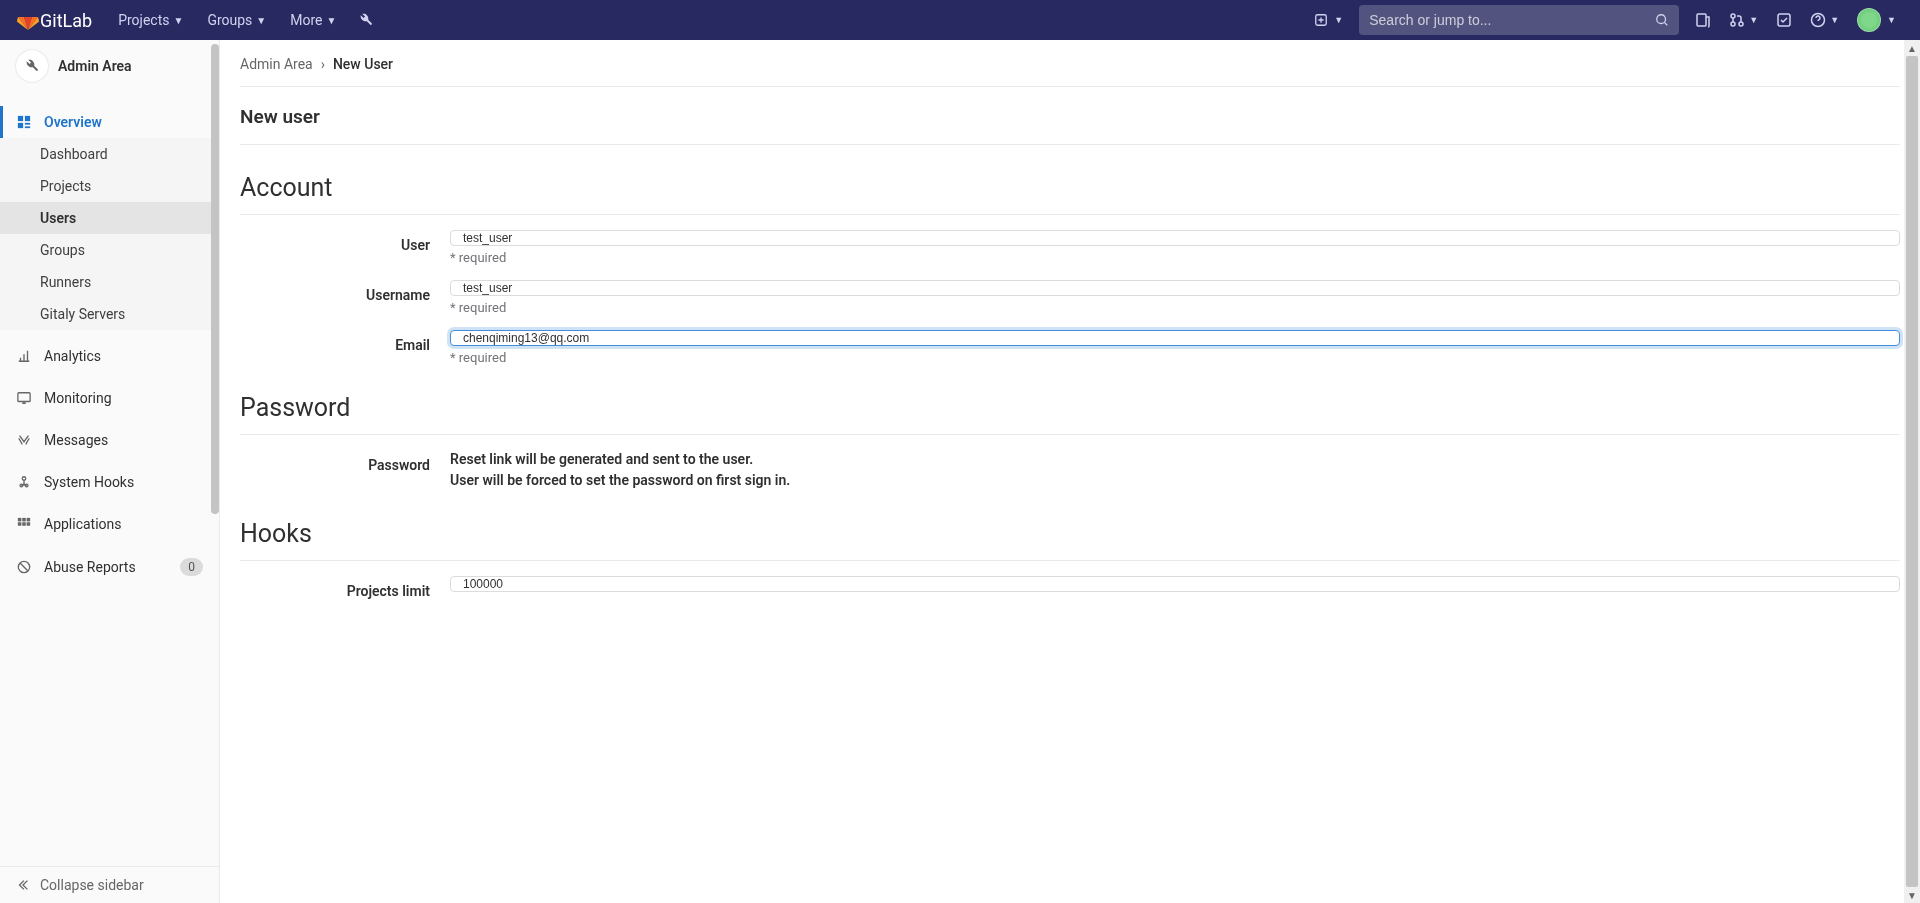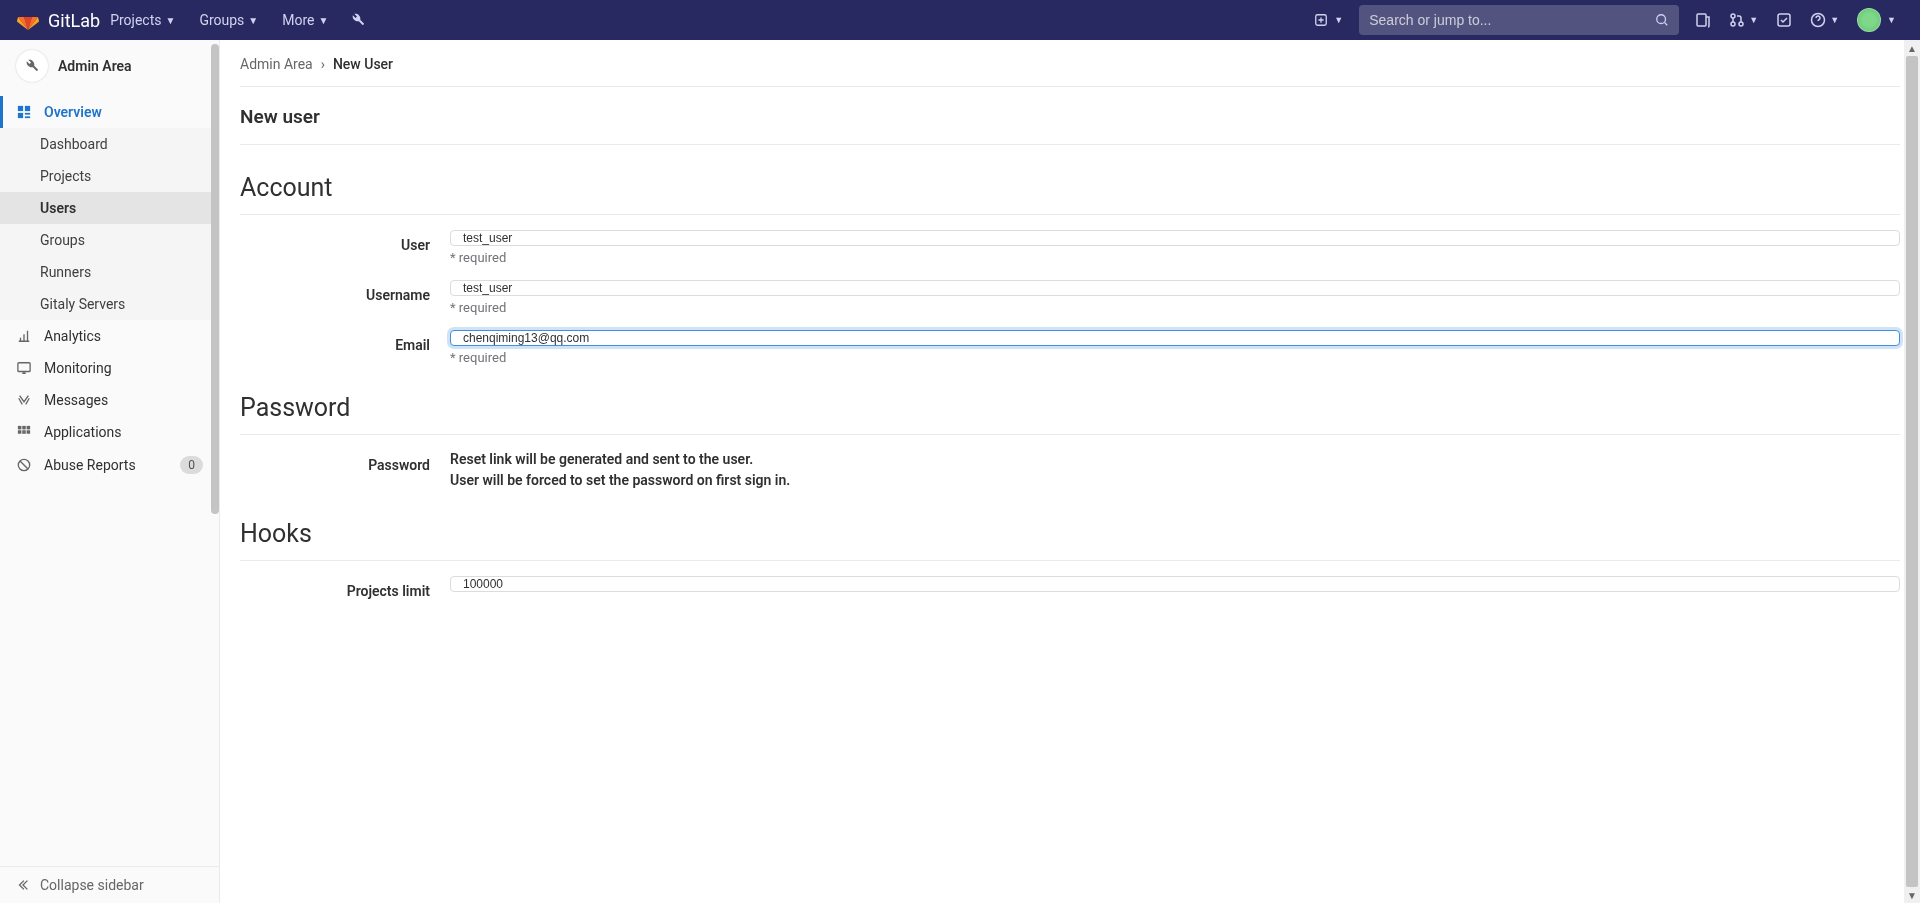--- a/index.html
+++ b/index.html
@@ -1,41 +1,41 @@
 <!DOCTYPE html>
 <html><head>
 <meta charset="utf-8">
 <style>
 * { margin: 0; padding: 0; box-sizing: border-box; }
 body { font-family: -apple-system, BlinkMacSystemFont, "Segoe UI", Roboto, sans-serif; font-size: 14px; color: #303030; background: #fff; overflow: hidden; }
 
 
 .header { background: #292961; height: 40px; display: flex; align-items: center; padding: 0 16px; color: #fff; }
-.logo-area { display: flex; align-items: center; gap: 8px; }
+.logo-area { display: flex; align-items: center; margin-right: 16px; }
 .logo-text { font-size: 18px; font-weight: 400; }
 .nav-menu { display: flex; align-items: center; gap: 4px; }
 .nav-item { display: flex; align-items: center; gap: 4px; padding: 6px 10px; color: #d1d1f0; cursor: pointer; border-radius: 4px; }
 .nav-item .chev { font-size: 10px; }
 .header-icon-btn { padding: 6px 8px; color: #d1d1f0; cursor: pointer; border-radius: 4px; display:flex; align-items:center; }
 .header-spacer { flex: 1; }
 .search-box { background: rgba(255,255,255,0.2); border-radius: 4px; width: 320px; height: 30px; display: flex; align-items: center; padding: 0 10px; margin: 0 8px; }
 .search-input { background: transparent; border: none; color: #f9a8d4; flex: 1; outline: none; font-size: 14px; }
 .search-input::placeholder { color: rgba(255,255,255,0.7); }
 .header-right { display: flex; align-items: center; gap: 2px; }
 .avatar-circle { width: 24px; height: 24px; border-radius: 50%; background: radial-gradient(circle, #7fd88a 40%, #5fc070 100%); border: 1px solid rgba(255,255,255,0.3); }
 
 
 .layout { display: flex; height: calc(100vh - 40px); }
 .sidebar { width: 220px; background: #fafafa; border-right: 1px solid #eaeaea; display: flex; flex-direction: column; position: relative; }
 .sidebar-scroll { flex:1; overflow-y:auto; }
 .sidebar-header { display: flex; align-items: center; gap: 10px; padding: 10px 16px; }
 .sidebar-header-icon { width: 32px; height: 32px; border-radius: 50%; background: #fff; display:flex; align-items:center; justify-content:center; box-shadow: 0 0 2px rgba(0,0,0,0.2); }
 .sidebar-header-title { font-weight: 600; color: #303030; }
 .sidebar-section { padding: 4px 0; }
-.sidebar-item { display: flex; align-items: center; gap: 12px; padding: 8px 16px; color: #303030; cursor: pointer; font-size: 14px; }
+.sidebar-item { display: flex; align-items: center; gap: 12px; padding: 8px 16px; color: #303030; cursor: pointer; font-size: 14px; margin-top: 10px; }
 .sidebar-item.top-level { font-weight: 400; }
 .sidebar-item.active-top { color: #1f75cb; border-left: 3px solid #1f75cb; padding-left: 13px; font-weight: 600; background:#fafafa; }
 .sidebar-subitems { background: #f5f5f5; }
 .sidebar-subitem { padding: 8px 16px 8px 40px; color: #404040; cursor: pointer; font-size: 14px; }
 .sidebar-subitem.active { background: #e4e4e4; font-weight: 600; color: #303030; }
 .sidebar-item .badge { margin-left: auto; background: #dbdbdb; color: #525252; border-radius: 10px; padding: 0 8px; font-size: 12px; line-height:18px; }
 .sidebar-footer { border-top: 1px solid #eaeaea; padding: 10px 16px; display: flex; align-items: center; gap: 10px; cursor: pointer; color: #666; }
 .sb-icon { width: 16px; display:inline-flex; justify-content:center; }
 .sidebar-scrollbar-track { position:absolute; right:0; top:0; width:10px; height:100%; background:transparent; }
 .sidebar-scrollbar-thumb { position:absolute; right:0; top:4px; width:8px; height:470px; background:#c4c4c4; border-radius:4px; }
@@ -209,20 +209,31 @@
 
         <div class="sidebar-item top-level">
           <span class="sb-icon">
             <svg width="14" height="14" viewBox="0 0 16 16" fill="none" stroke="#666" stroke-width="1.5">
                 <path d="M3 3l5 7 5-7M2 6l4 7M14 6l-4 7"></path>
               </svg>
           </span>
           <span>Messages</span>
         </div>
 
+        <div class="sidebar-item top-level">
+          <span class="sb-icon">
+            <svg width="14" height="14" viewBox="0 0 16 16" fill="none" stroke="#666" stroke-width="1.5">
+                <circle cx="8" cy="4" r="2"></circle>
+                <path d="M8 6v3a3 3 0 003 3M8 6v3a3 3 0 01-3 3"></path>
+                <circle cx="11" cy="12" r="1.5"></circle>
+                <circle cx="5" cy="12" r="1.5"></circle>
+              </svg>
+          </span>
+          <span>System Hooks</span>
+        </div>
 
         <div class="sidebar-item top-level">
           <span class="sb-icon">
             <svg width="14" height="14" viewBox="0 0 16 16" fill="#666">
                 <rect x="1" y="1" width="4" height="4"></rect>
                 <rect x="6" y="1" width="4" height="4"></rect>
                 <rect x="11" y="1" width="4" height="4"></rect>
                 <rect x="1" y="6" width="4" height="4"></rect>
                 <rect x="6" y="6" width="4" height="4"></rect>
                 <rect x="11" y="6" width="4" height="4"></rect>

